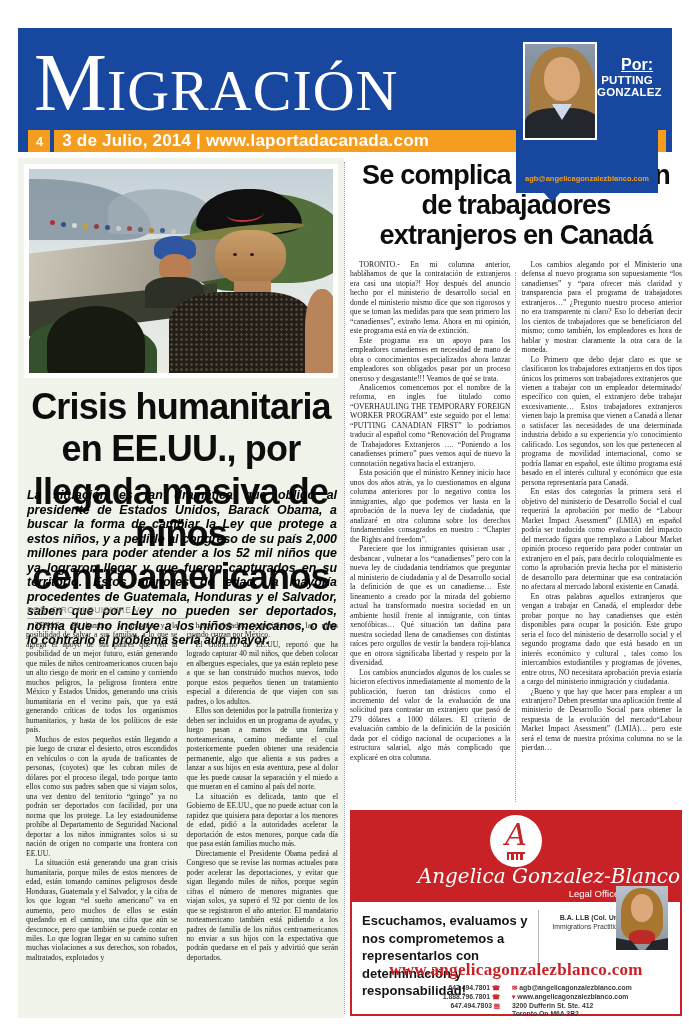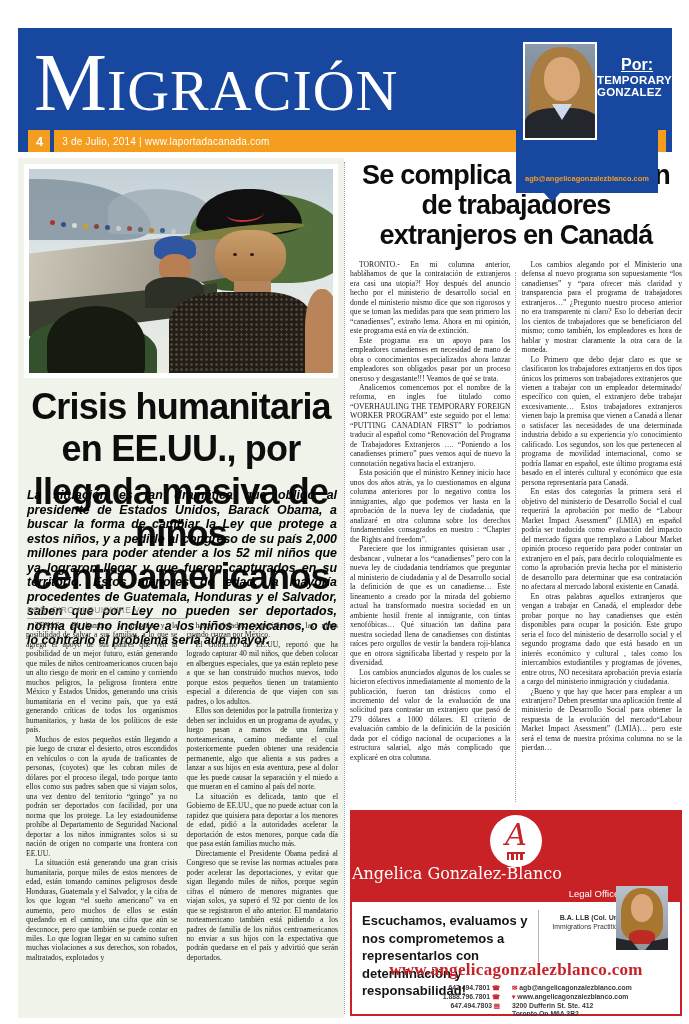--- a/index.html
+++ b/index.html
@@ -15,21 +15,21 @@
   .section-title .rest { font-size:58px; letter-spacing:1px; }
   .logo { position:absolute; left:258px; top:9px; width:160px; text-align:center; color:#fff; }
   .logo-name { font-family:"Liberation Serif", serif; font-size:17px; letter-spacing:1px; white-space:nowrap; }
   .logo-leaf { position:absolute; right:-4px; top:-3px; width:17px; height:17px; }
   .logo-tag { font-size:4.5px; color:#f5a64a; letter-spacing:1.5px; text-align:left; padding-left:12px; }
   .logo-country { position:absolute; right:2px; top:17px; font-size:6px; color:#F59D1E; letter-spacing:2px; font-weight:bold; }
   .datebar { position:absolute; left:10px; right:6px; bottom:0; height:22px; background:#F59D1E;
              display:flex; align-items:center; }
   .pageno { color:#fff; font-weight:bold; font-size:13px; padding:0 7px 0 8px; }
   .datebar-sep { width:4px; height:22px; background:#17479E; margin-right:8px; }
-  .dateline { color:#fff; font-weight:normal; font-size:10px; letter-spacing:0.2px; }
+  .dateline { color:#fff; font-weight:bold; font-size:17px; letter-spacing:0.2px; }
   
   .author-box { position:absolute; right:14px; top:5px; width:142px; height:160px; background:#17479E; z-index:5; }
   .author-photo { position:absolute; left:7px; top:9px; width:74px; height:98px; border:2px solid #fff;
                   background:linear-gradient(#8d9aa9,#67727e); overflow:hidden; }
   .a-hair { position:absolute; left:4px; top:3px; width:66px; height:88px; background:#a97c42; border-radius:46% 46% 30% 30%; }
   .a-face { position:absolute; left:19px; top:13px; width:36px; height:44px; background:#d9a778; border-radius:48%; }
   .a-jacket { position:absolute; left:0; bottom:-4px; width:74px; height:34px; background:#23262d; border-radius:40% 40% 0 0; }
   .a-collar { position:absolute; left:27px; bottom:18px; width:20px; height:16px; background:#cfd9ea;
               clip-path:polygon(0 0,100% 0,50% 100%); }
   .author-name { position:absolute; right:5px; top:24px; width:56px; text-align:right; color:#fff;
@@ -106,22 +106,22 @@
   
   .ad { position:absolute; left:350px; top:810px; width:332px; height:206px; background:#fff;
         border:2px solid #C82227; }
   .ad-red { position:absolute; left:0; top:0; right:0; height:90px; background:#C82227; }
   .ad-logo { position:absolute; left:50%; top:3px; transform:translateX(-50%); width:52px; height:52px;
              background:#fff; border-radius:50%; text-align:center; }
   .ad-logo-a { font-family:"DejaVu Serif", serif; font-style:italic; color:#C82227; font-size:30px; line-height:40px; }
   .ad-logo-col { position:absolute; left:17px; bottom:7px; width:18px; height:8px;
                  background:repeating-linear-gradient(90deg,#C82227 0 2px,#fff 2px 4.5px);
                  border-top:2px solid #C82227; }
-  .ad-brand { position:absolute; left:0; right:0; top:52px; text-align:left; color:#fff;
-              font-family:"DejaVu Serif", serif; font-size:16px; white-space:nowrap; }
+  .ad-brand { position:absolute; left:0; right:0; top:52px; text-align:right; color:#fff;
+              font-family:"DejaVu Serif", serif; font-style:italic; font-size:20px; white-space:nowrap; }
   .ad-subbrand { position:absolute; right:56px; top:76px; color:#fff; font-size:9.5px; }
   .ad-slogan { position:absolute; left:10px; top:100px; width:172px; color:#141414;
                font-weight:bold; font-size:13px; line-height:1.35; }
   .ad-divider { position:absolute; left:186px; top:98px; height:52px; border-left:1px solid #b5b5b5; }
   .ad-cred { position:absolute; left:194px; top:102px; width:88px; text-align:center; color:#333; }
   .ad-cred-1 { font-weight:bold; font-size:7px; }
   .ad-cred-2 { font-size:6.8px; margin-top:2px; }
   .ad-photo { position:absolute; right:12px; top:74px; width:52px; height:64px;
               background:linear-gradient(#b9c2cb,#8d96a0); overflow:hidden; z-index:3; }
   .w-hair { position:absolute; left:5px; top:2px; width:42px; height:52px; background:#a8762f; border-radius:46% 46% 30% 30%; }
@@ -155,21 +155,21 @@
     </div>
     <div class="author-box">
       <div class="author-photo">
         <div class="a-hair"></div>
         <div class="a-face"></div>
         <div class="a-jacket"></div>
         <div class="a-collar"></div>
       </div>
       <div class="author-name">
         <span class="por">Por:</span>
-        <span class="nm">TEMPORARY</span>
+        <span class="nm">PUTTING</span>
         <span class="nm">GONZALEZ</span>
       </div>
       <div class="author-email">agb@angelicagonzalezblanco.com</div>
       <div class="author-pointer"></div>
     </div>
   </div>
 
   <div class="left-article">
     <div class="photo-frame">
       <div class="photo">

